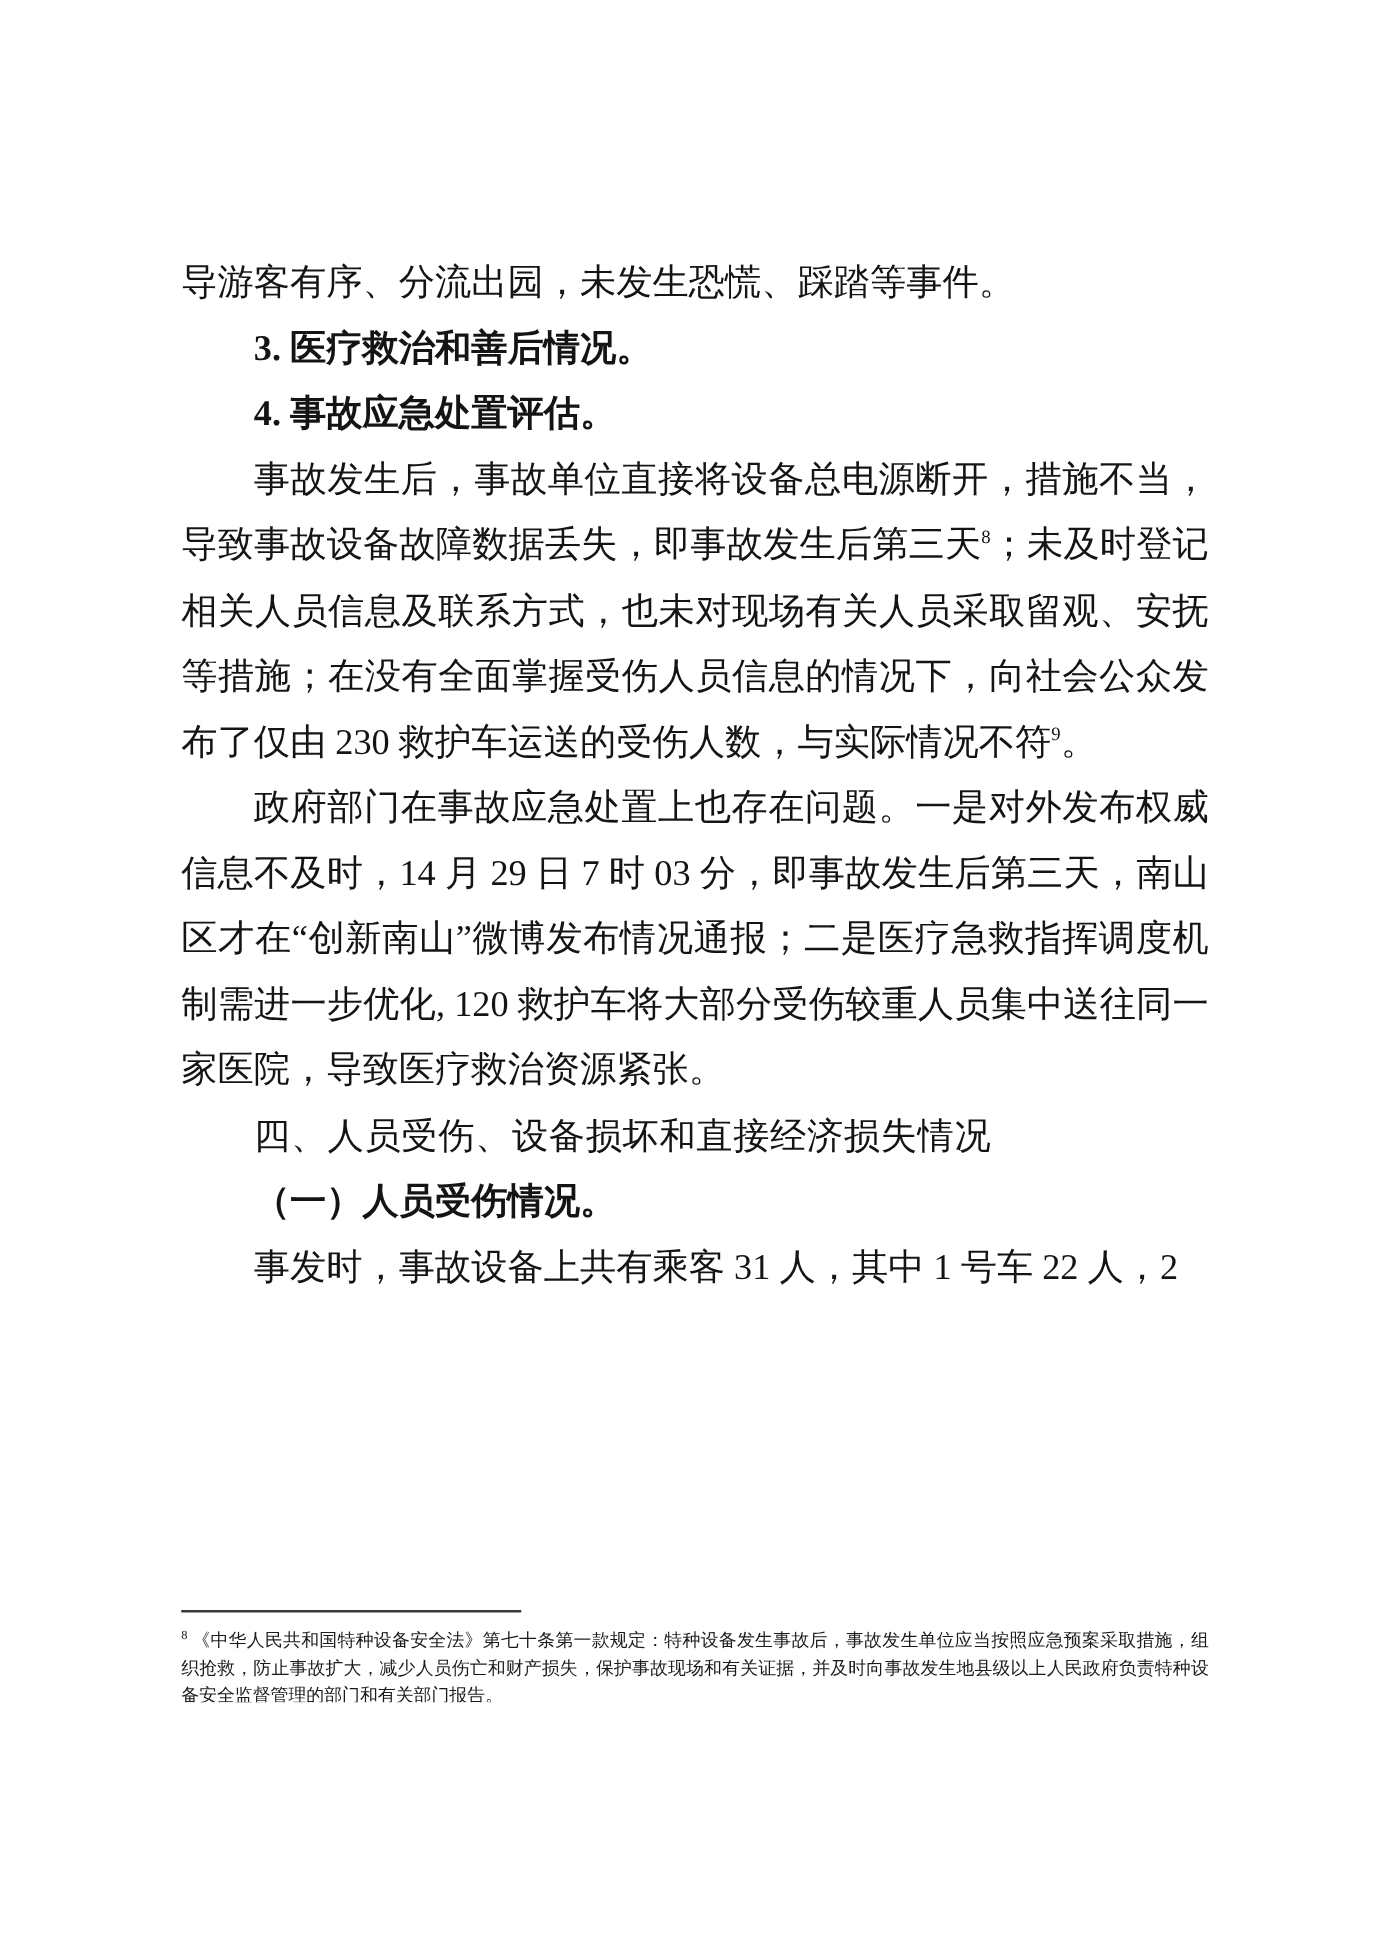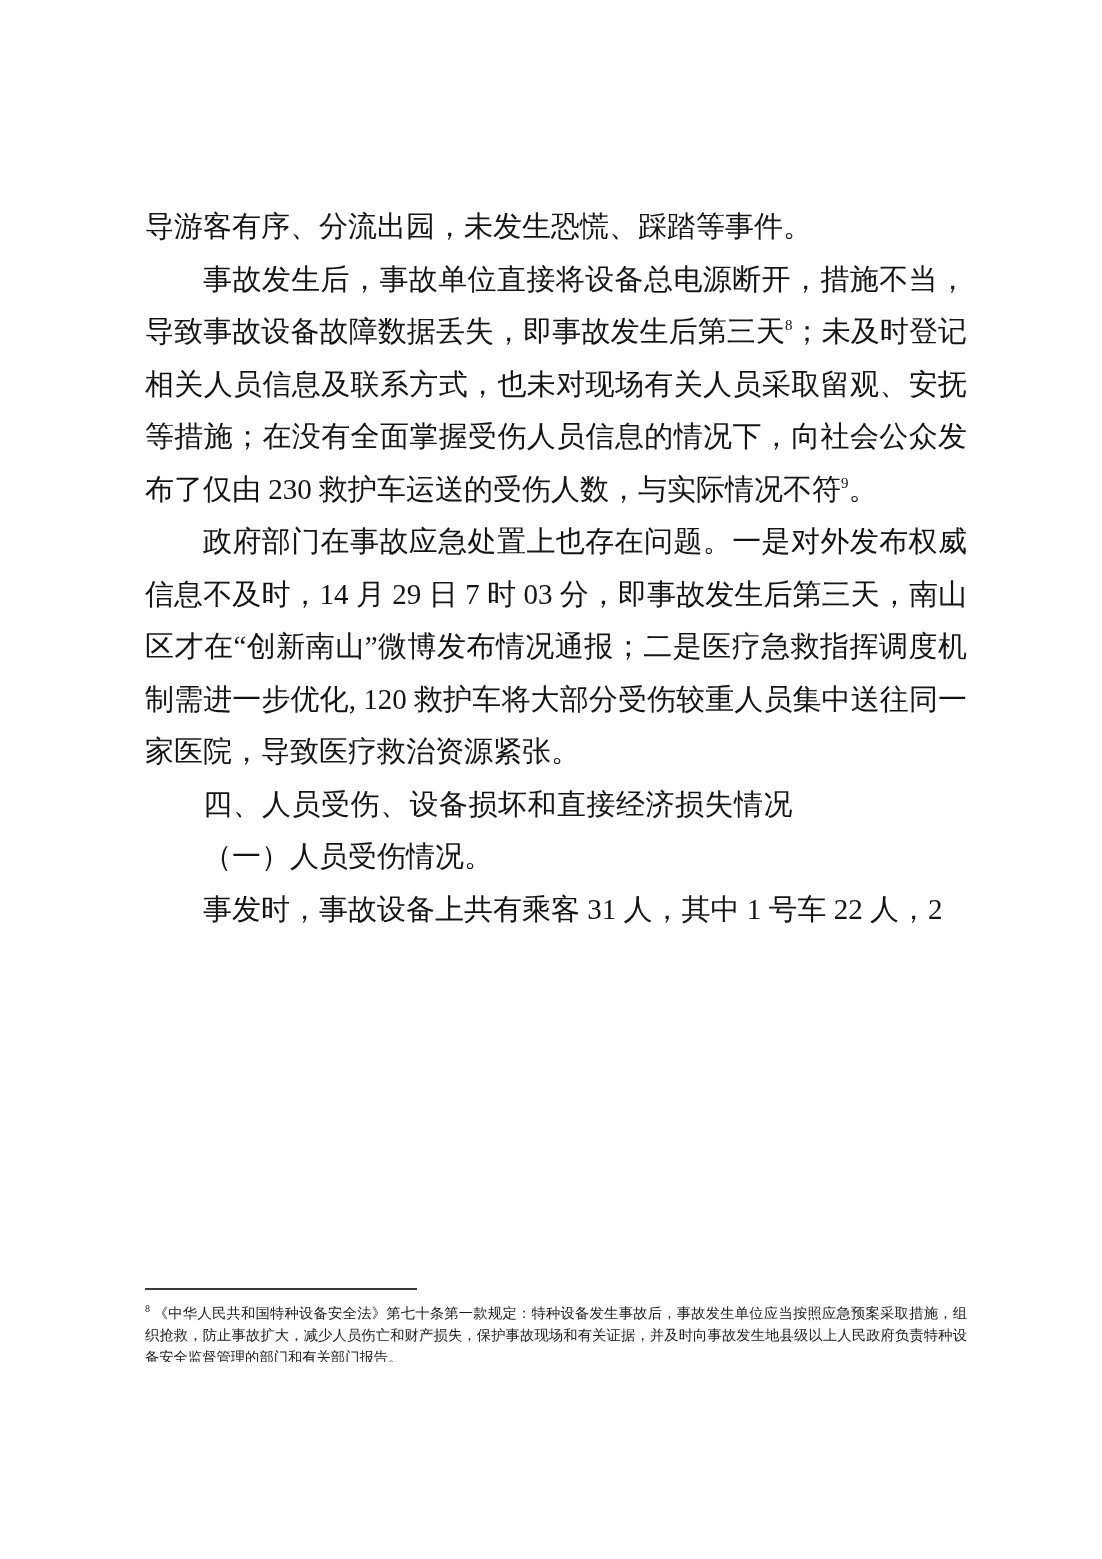--- a/index.html
+++ b/index.html
@@ -23,21 +23,21 @@
     text-justify: inter-character;
   }
   .content p { margin: 0; text-indent: 2em; }
   .content p.no-indent { text-indent: 0; }
   .heading-num { font-weight: bold; }
   .heading-major {
     font-weight: normal;
     font-family: "Liberation Sans", "DejaVu Sans", sans-serif;
     letter-spacing: 0.5px;
   }
-  .heading-sub { font-weight: normal; }
+  .heading-sub { font-weight: bold; }
   .content sup {
     font-size: 15px;
     line-height: 0;
     vertical-align: super;
   }
   .footnotes {
     position: absolute;
     left: 145px;
     top: 1288px;
     width: 822px;
@@ -67,22 +67,24 @@
   }
 </style>
 </head>
 <body>
 
 <div class="page">
 
   <main class="content">
     <p class="body no-indent">导游客有序、分流出园，未发生恐慌、踩踏等事件。</p>
 
+    <p class="heading-num">3. 医疗救治和善后情况。</p>
 
 
+    <p class="heading-num">4. 事故应急处置评估。</p>
 
     <p class="body"><span>事故发生后，事故单位直接将设备总电源断开，措施不当，导致事故设备故障数据丢失，即事故发生后第三天</span><sup>8</sup><span>；未及时登记相关人员信息及联系方式，也未对现场有关人员采取留观、安抚等措施；在没有全面掌握受伤人员信息的情况下，向社会公众发布了仅由 230 救护车运送的受伤人数，与实际情况不符</span><sup>9</sup><span>。</span></p>
 
     <p class="body">政府部门在事故应急处置上也存在问题。一是对外发布权威信息不及时，14 月 29 日 7 时 03 分，即事故发生后第三天，南山区才在“创新南山”微博发布情况通报；二是医疗急救指挥调度机制需进一步优化, 120 救护车将大部分受伤较重人员集中送往同一家医院，导致医疗救治资源紧张。</p>
 
     <p class="heading-major">四、人员受伤、设备损坏和直接经济损失情况</p>
 
     <p class="heading-sub">（一）人员受伤情况。</p>
 
     <p class="body">事发时，事故设备上共有乘客 31 人，其中 1 号车 22 人，2</p>

